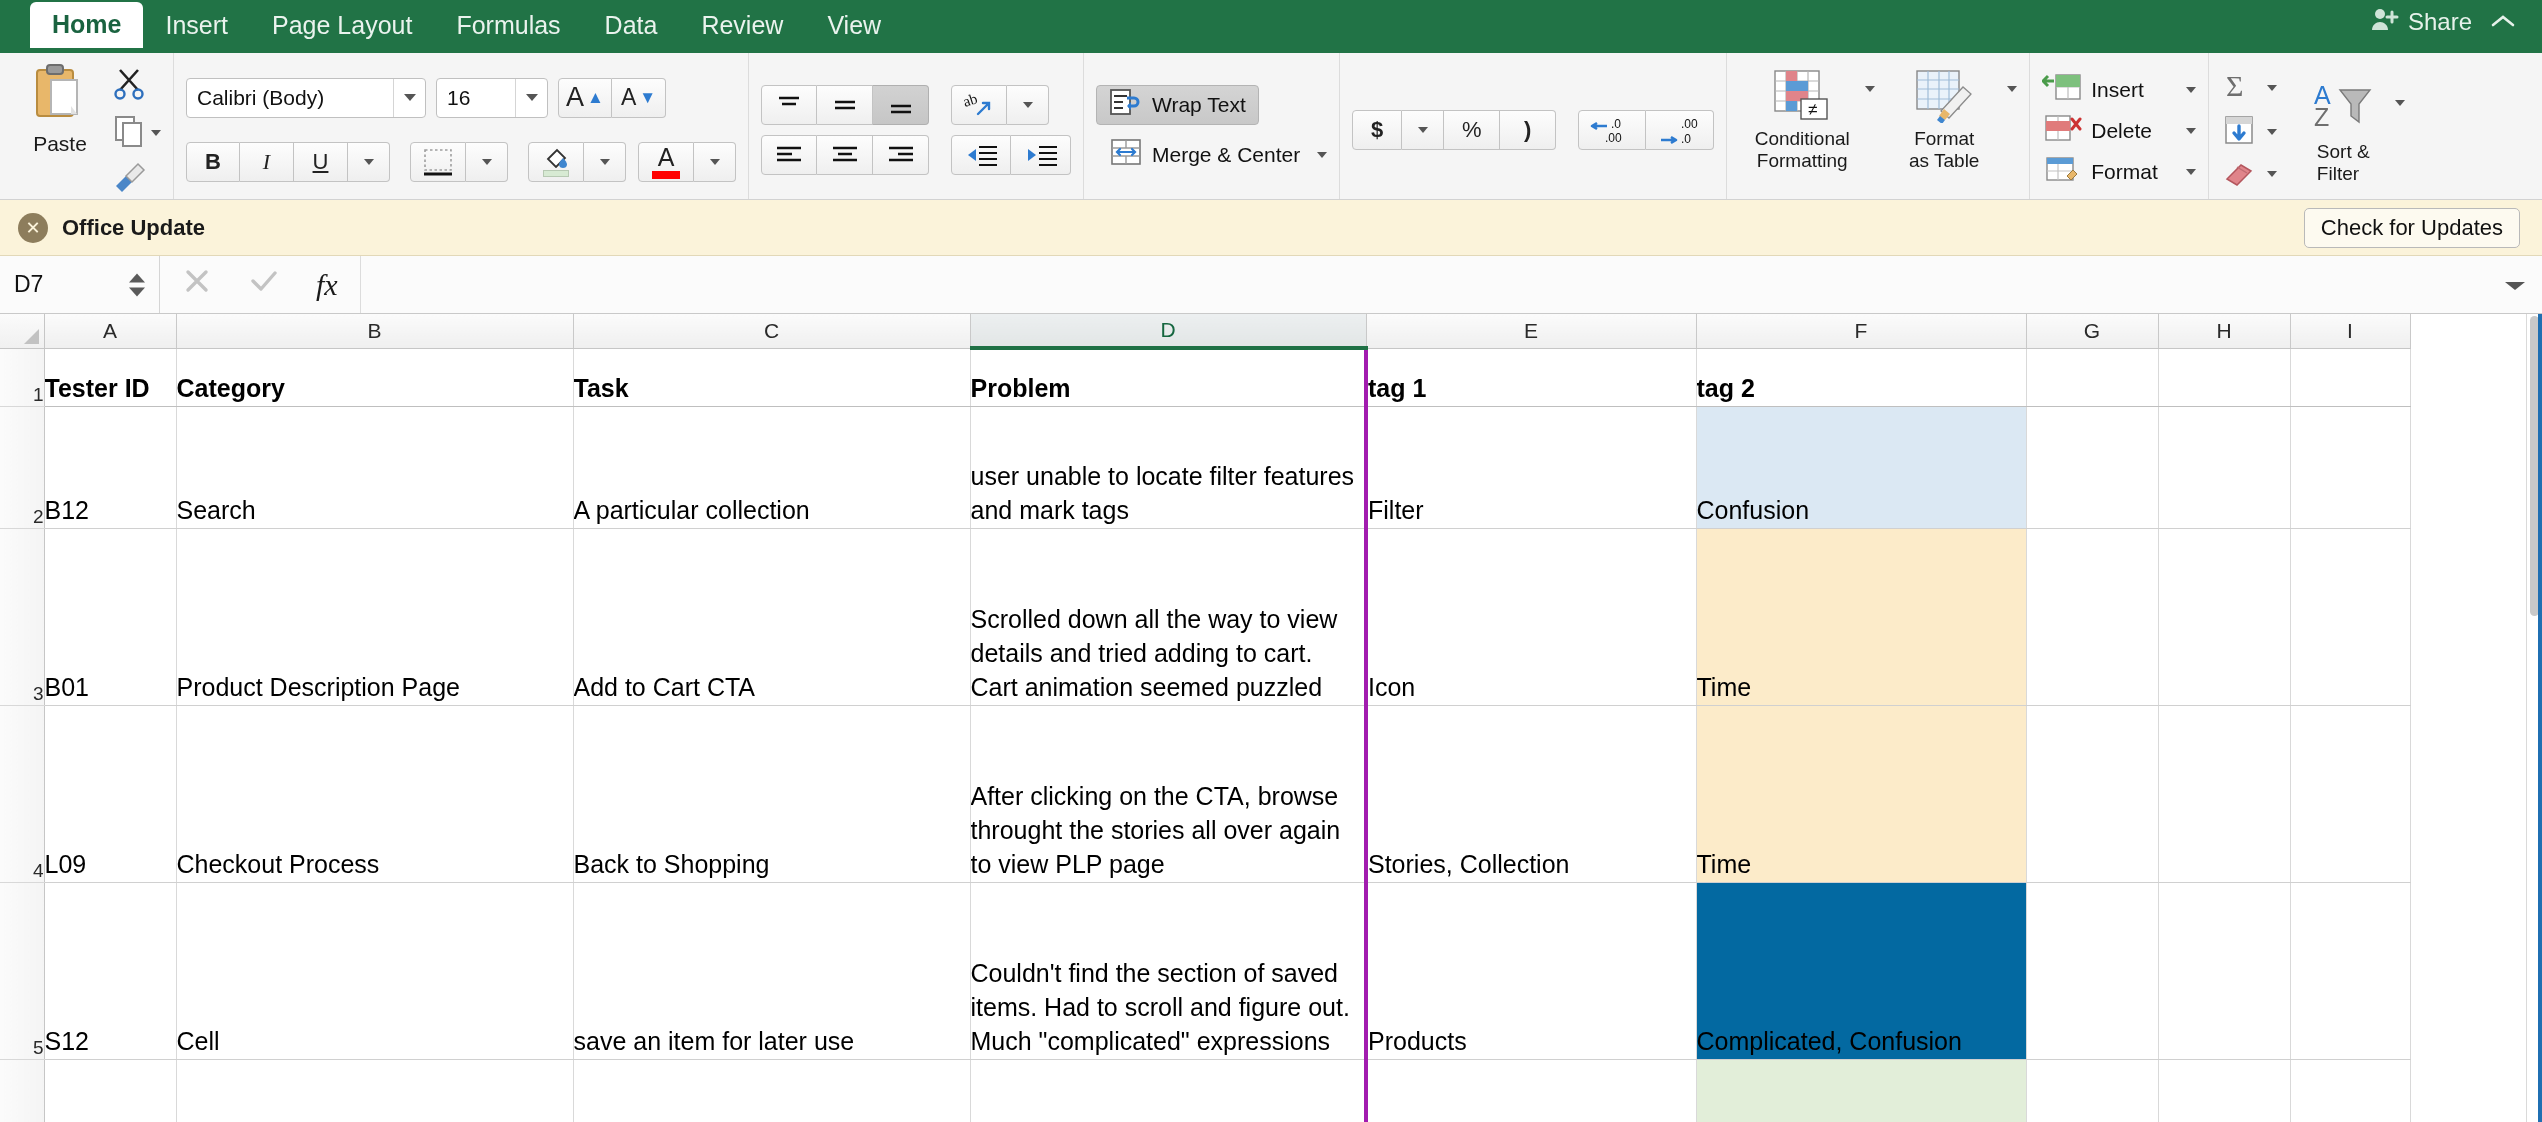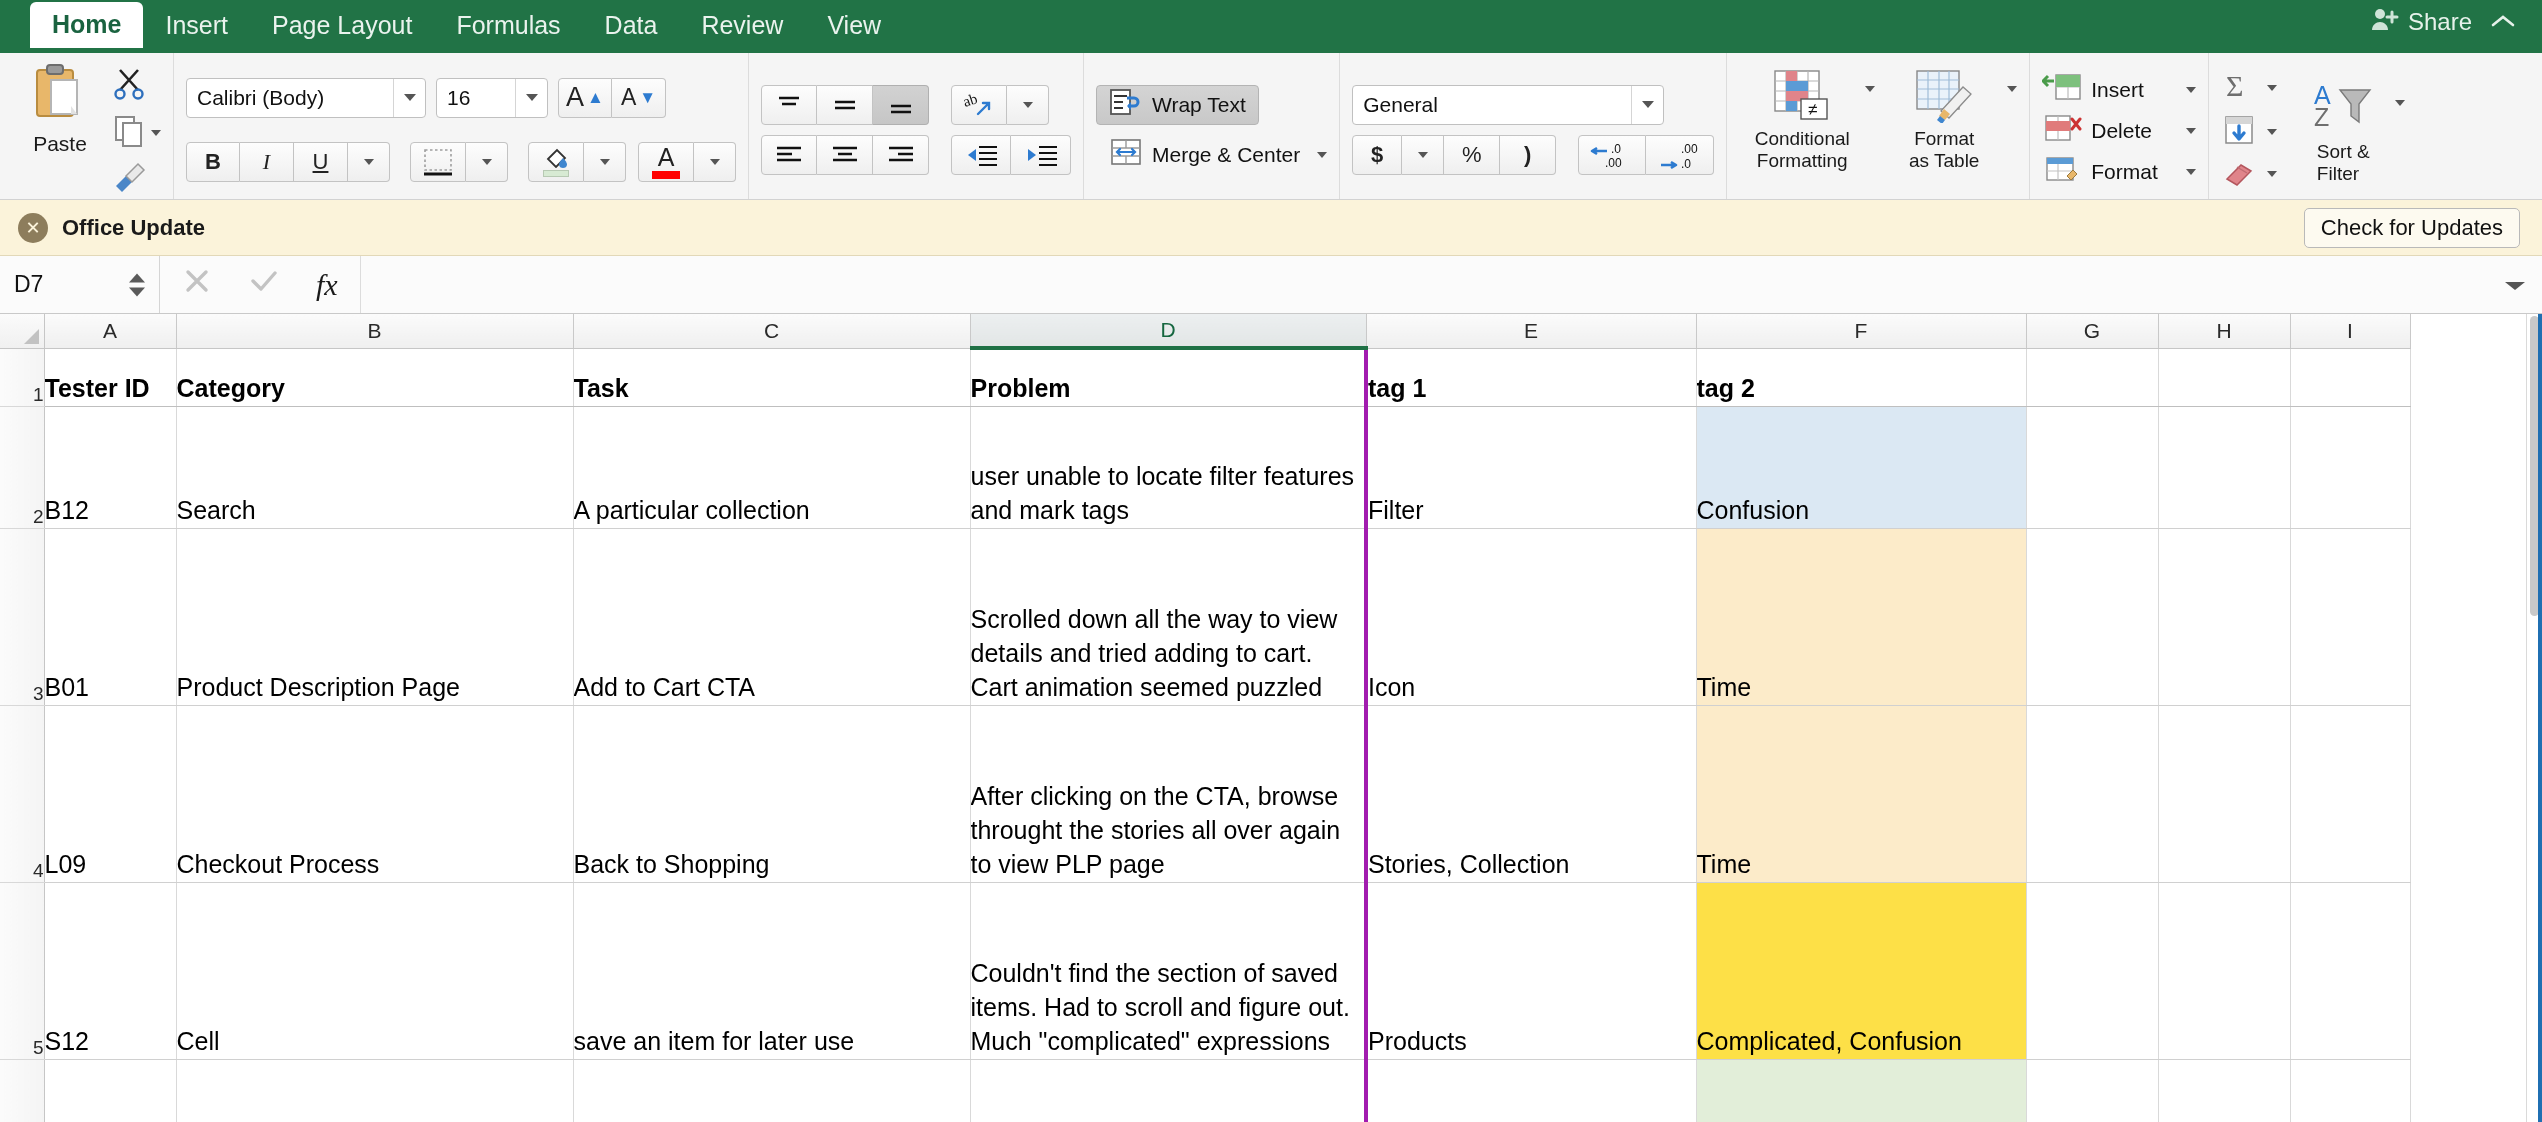--- a/index.html
+++ b/index.html
@@ -466,26 +466,20 @@
               <path d="M9 15h16M11 12l-3 3 3 3M23 12l3 3-3 3" stroke="#2d7bd0" stroke-width="2.2" fill="none" stroke-linecap="round"></path>
             </svg>
         </span>
         <span>Merge &amp; Center</span>
       </div>
       <span class="caret sm"></span>
     </div>
   </div>
 
   <div class="grp num-group">
-    <div class="combo" style="width:312px">
-      <span class="cval" style="flex:1">General</span>
-      <span class="cdrop">
-          <span class="caret"></span>
-        </span>
-    </div>
     <div class="fgrow">
       <div class="btngrp">
         <div class="btn" style="width:50px;font-weight:bold">$</div>
         <div class="btn" style="width:30px">
             <span class="caret sm"></span>
           </div>
         <div class="btn" style="width:56px">%</div>
         <div class="btn" style="width:56px;font-weight:bold">)</div>
       </div>
       <div class="btngrp" style="margin-left:12px">
@@ -741,21 +735,21 @@
           <td class="cell"></td>
           <td class="cell"></td>
         </tr>
         <tr style="height: 177px;">
           <td class="rowhead">5</td>
           <td class="cell">S12</td>
           <td class="cell">Cell</td>
           <td class="cell">save an item for later use</td>
           <td class="cell selcol">Couldn't find the section of saved items. Had to scroll and figure out. Much "complicated" expressions</td>
           <td class="cell">Products</td>
-          <td class="cell" style="background: #fde047; margin-left: 44px;">Complicated, Confusion</td>
+          <td class="cell" style="background: #0369a1; margin-left: 44px;">Complicated, Confusion</td>
           <td class="cell"></td>
           <td class="cell"></td>
           <td class="cell"></td>
         </tr>
         <tr style="height: 140px;">
           <td class="rowhead">6</td>
           <td class="cell">R10</td>
           <td class="cell">Checkout Process</td>
           <td class="cell">Payment details</td>
           <td class="cell selcol">UPI payments was way below in the scroll. Upfront could be better.</td>

